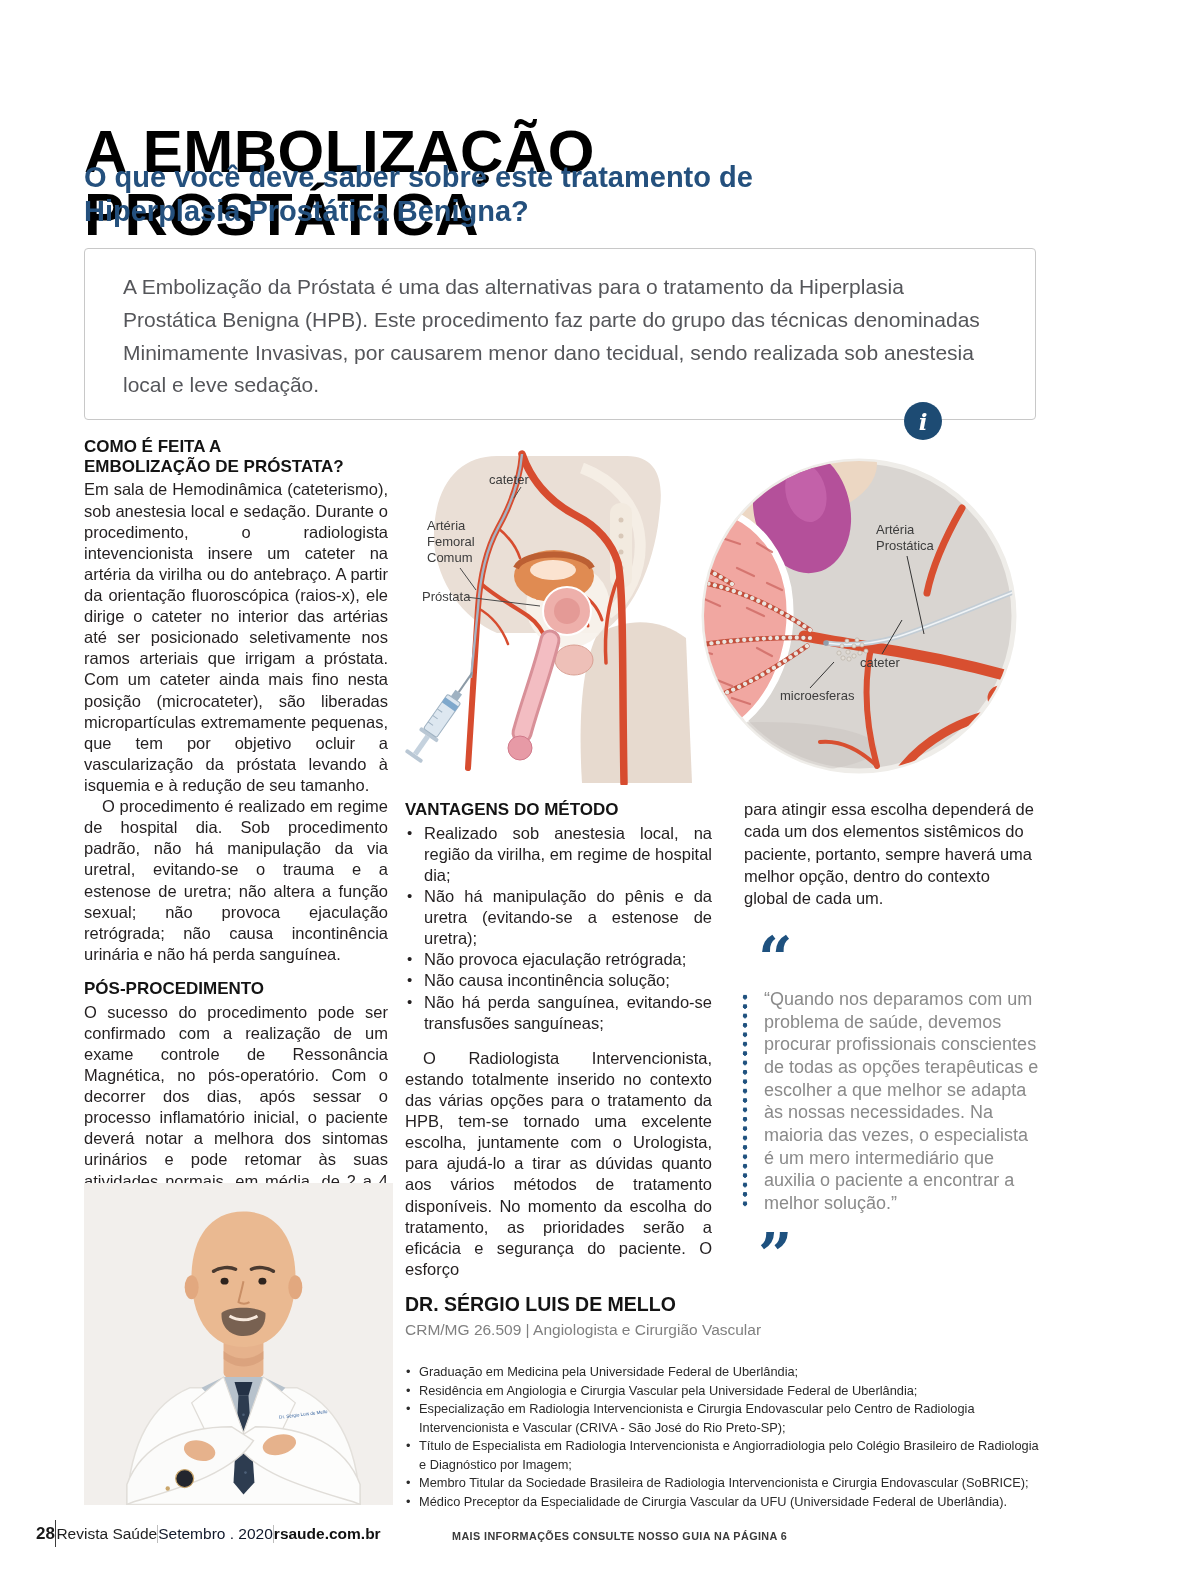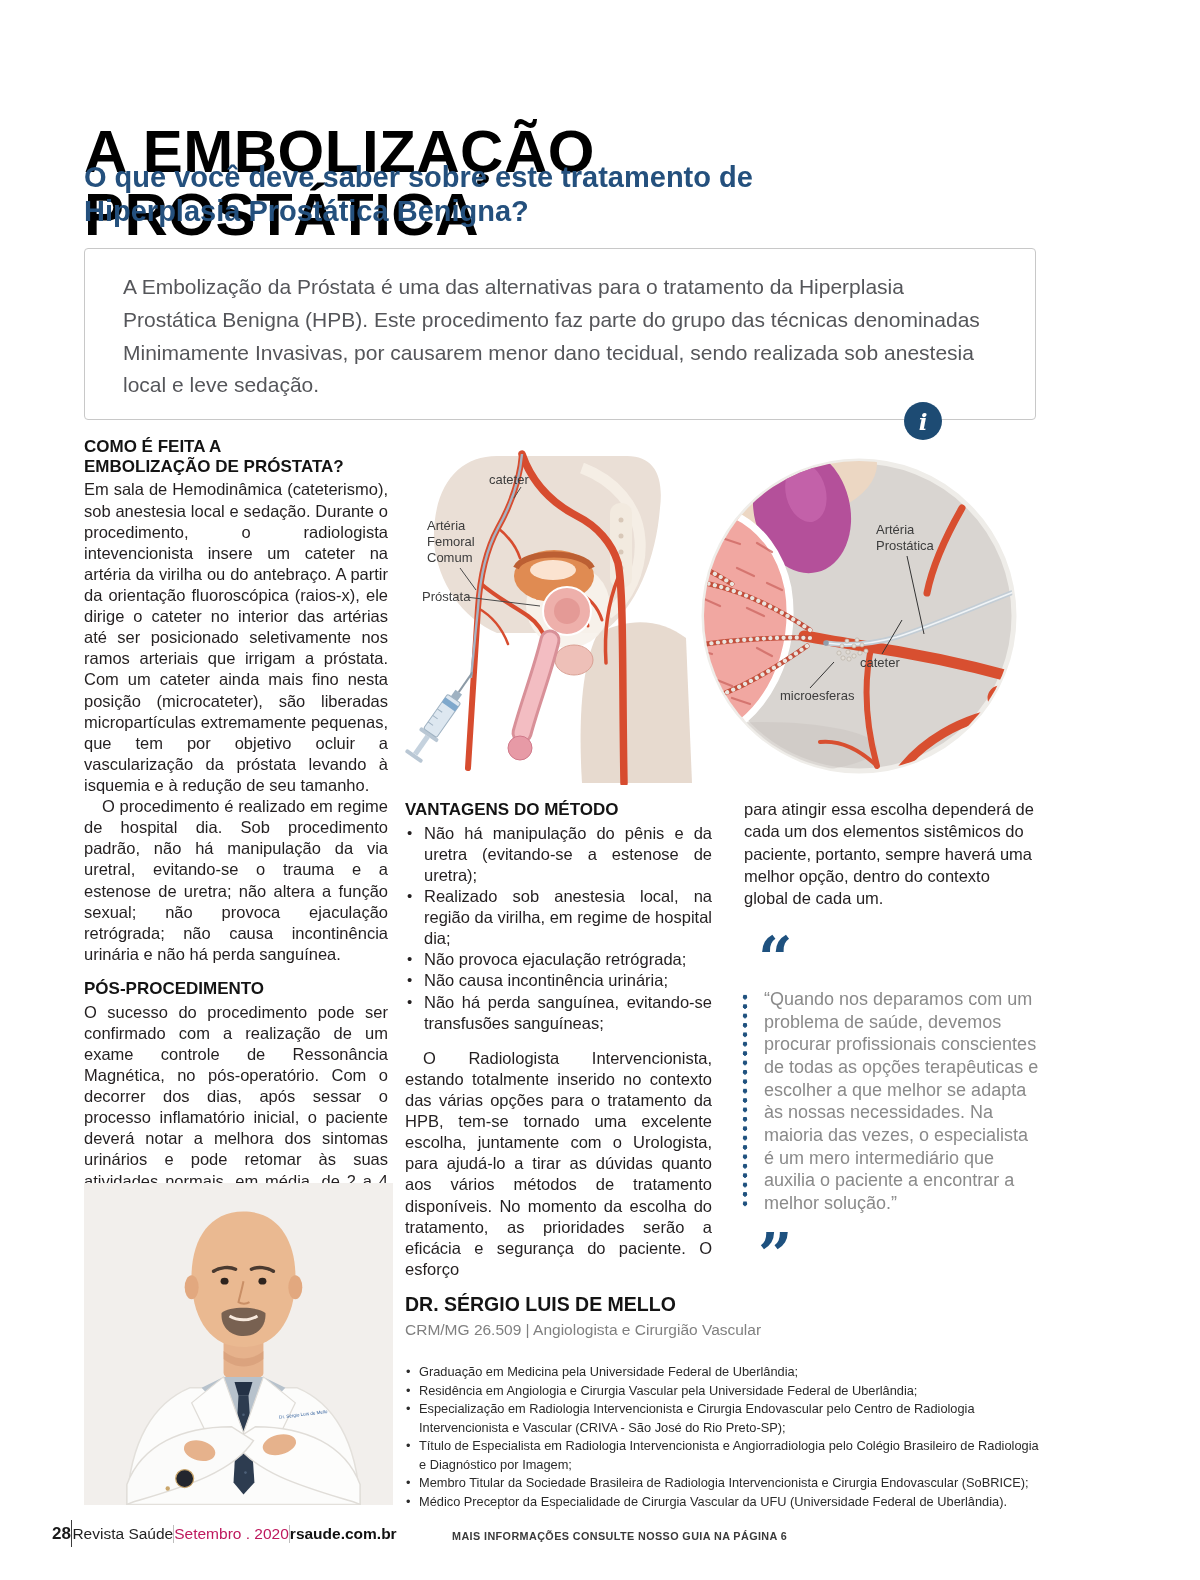--- a/index.html
+++ b/index.html
@@ -47,26 +47,26 @@
   .q-text{font-size:18px;line-height:1.26;color:#8a8a8a;}
   
   .photo{position:absolute;left:84px;top:1183px;width:309px;height:322px;background:#f2efec;}
   .doctor{position:absolute;left:405px;top:1293px;width:636px;}
   .doc-name{font-size:19.5px;font-weight:700;color:#141414;}
   .doc-crm{font-size:15.5px;color:#808080;margin-top:5px;}
   .doctor ul{list-style:none;margin:24px 0 0 0;padding:0;}
   .doctor li{position:relative;padding-left:14px;font-size:12.8px;line-height:1.45;color:#2b2b2b;}
   .doctor li::before{content:"•";position:absolute;left:1px;top:0;color:#2b2b2b;}
   
-  .footer{position:absolute;left:52px;top:1520px;display:flex;align-items:center;}
+  .footer{position:absolute;left:36px;top:1520px;display:flex;align-items:center;}
   .f-num{font-size:17px;font-weight:700;color:#1a1a1a;}
   .f-bar{width:1.5px;height:27px;background:#3c3c3c;}
   .f-bar.light{width:1px;height:18px;background:#bdbdbd;}
   .f-mag{font-size:15.5px;color:#1f1f1f;}
-  .f-date{font-size:15.5px;color:#be185d;}
+  .f-date{font-size:15.5px;color:#0f172a;}
   .f-site{font-size:15.5px;font-weight:700;color:#111;text-decoration:none;}
   .f-note{position:absolute;left:452px;top:1530px;font-size:10.8px;font-weight:700;color:#3a3a3a;
           letter-spacing:.4px;}
 </style>
 </head>
 <body>
 
 <div class="page">
 
   <h1 class="title">A EMBOLIZAÇÃO PROSTÁTICA</h1>
@@ -260,24 +260,24 @@
           <text class="ill-label" x="378" y="252">microesferas</text>
           <line x1="408" y1="240" x2="432" y2="214" stroke="#333" stroke-width="1"></line>
         </g>
       </g>
     </svg>
   </div>
 
   <div class="col-mid">
     <h3 class="sec">VANTAGENS DO MÉTODO</h3>
     <ul>
+      <li>Realizado sob anestesia local, na região da virilha, em regime de hospital dia;</li>
       <li>Não há manipulação do pênis e da uretra (evitando-se a estenose de uretra);</li>
-      <li>Realizado sob anestesia local, na região da virilha, em regime de hospital dia;</li>
       <li>Não provoca ejaculação retrógrada;</li>
-      <li>Não causa incontinência urinária;</li>
+      <li>Não causa incontinência solução;</li>
       <li>Não há perda sanguínea, evitando-se transfusões sanguíneas;</li>
     </ul>
     <p class="indent">O Radiologista Intervencionista, estando totalmente inserido no contexto das várias opções para o tratamento da HPB, tem-se tornado uma excelente escolha, juntamente com o Urologista, para ajudá-lo a tirar as dúvidas quanto aos vários métodos de tratamento disponíveis. No momento da escolha do tratamento, as prioridades serão a eficácia e segurança do paciente. O esforço</p>
   </div>
 
   <div class="col-right">
     <p>para atingir essa escolha dependerá de cada um dos elementos sistêmicos do paciente, portanto, sempre haverá uma melhor opção, dentro do contexto global de cada um.</p>
   </div>
 
   <div class="quote">

